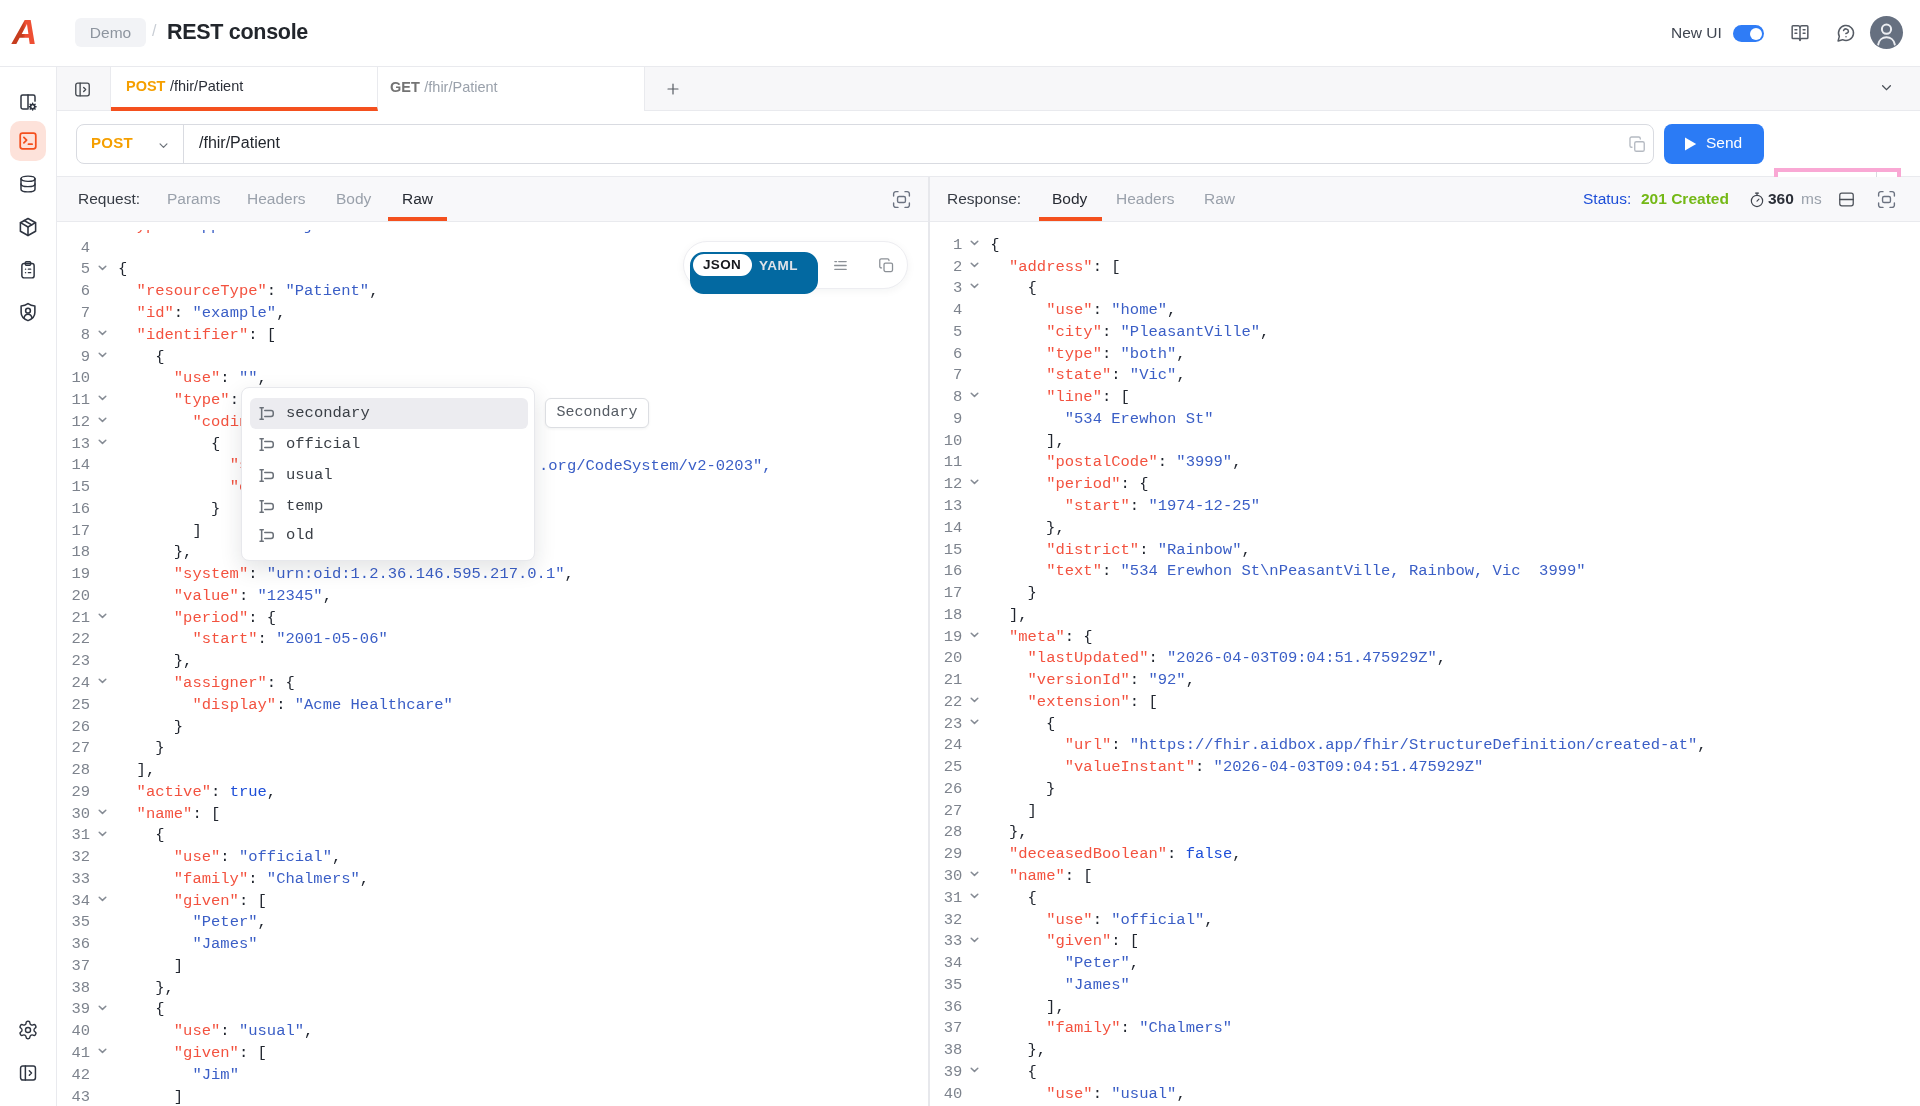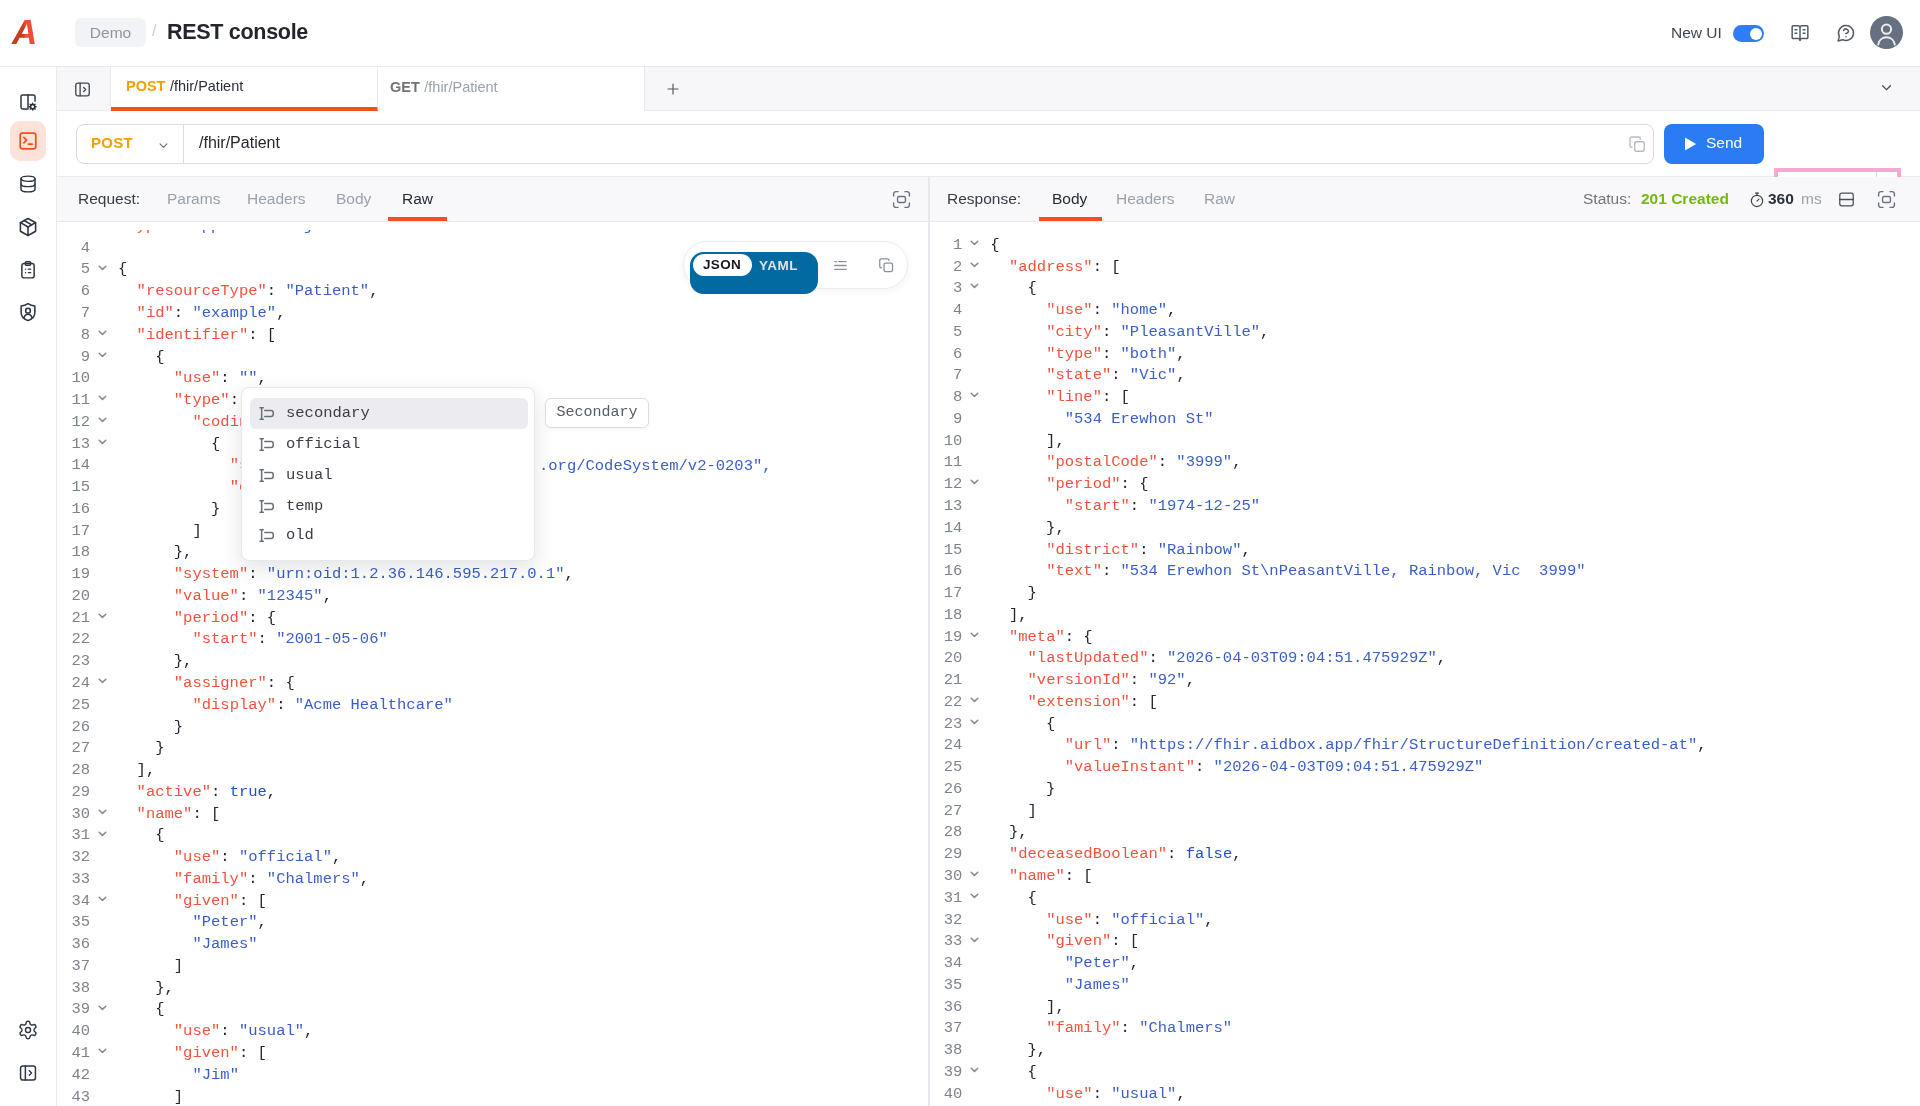--- a/index.html
+++ b/index.html
@@ -422,21 +422,21 @@
         <path d="M8 21H5.5A2.5 2.5 0 0 1 3 18.5V16"></path>
         <rect x="7.5" y="8.5" width="9" height="7" rx="1.8"></rect>
       </svg>
   </div>
   <div class="phead" id="rhead">
     <span class="cap" style="left:17px">Response:</span>
     <span class="ptab on" style="left:122px">Body</span>
     <div class="pund" style="left:109px;width:63px"></div>
     <span class="ptab" style="left:186px">Headers</span>
     <span class="ptab" style="left:274px">Raw</span>
-    <span class="ptab" style="left:653px;color:#737373">Status:</span>
+    <span class="ptab" style="left:653px;color:#1d4ed8">Status:</span>
     <span class="abs" style="left:711px;top:13px;font-size:15.5px;font-weight:600;color:#74b816">201 Created</span>
     <svg class="abs" style="left:818px;top:13.5px" width="18" height="18" viewBox="0 0 24 24" fill="none" stroke="#40454e" stroke-width="1.6" stroke-linecap="round" stroke-linejoin="round">
         <circle cx="12" cy="13.2" r="7.5"></circle>
         <path d="M10 2.8h4"></path>
         <path d="M12 2.8v2.4"></path>
         <path d="M12 13.4l2.6-2.6"></path>
       </svg>
     <span class="abs" style="left:838px;top:13px;font-size:15.5px;font-weight:700;color:#2b2f38">360</span>
     <span class="abs" style="left:871px;top:13px;font-size:15.5px;color:#9aa1ab">ms</span>
     <svg class="abs" style="left:907px;top:13px" width="19" height="19" viewBox="0 0 24 24" fill="none" stroke="#4a4f57" stroke-width="1.6" stroke-linecap="round" stroke-linejoin="round">

